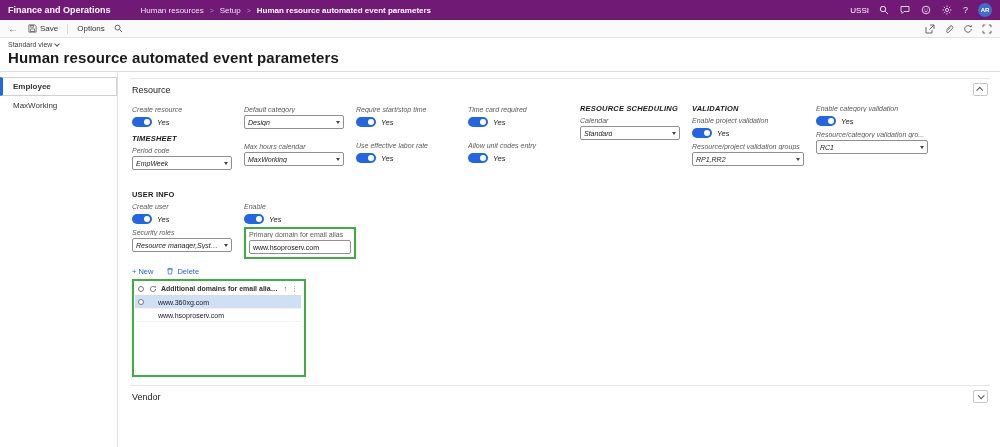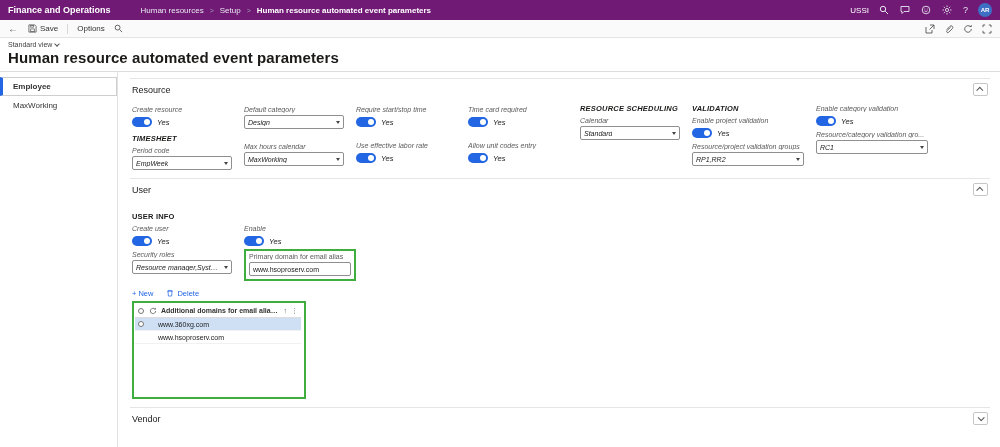--- a/index.html
+++ b/index.html
@@ -327,26 +327,20 @@
           </div>
           <div class="flabel">Resource/category validation gro...</div>
           <div class="select">
             <span class="sval">RC1</span>
             <span class="chev"></span>
           </div>
         </div>
       </div>
     </div>
 
-    <div class="sec-head">
-      <span class="sec-title">User</span>
-      <span class="collapse-box">
-          <span class="cv up"></span>
-        </span>
-    </div>
     <div class="sec-body">
       <div class="gheader" style="margin-top:10px">USER INFO</div>
       <div class="frow">
         <div class="fcol">
           <div class="flabel">Create user</div>
           <div class="trow">
             <span class="toggle">
                 <span class="knob"></span>
               </span>
             <span class="tval">Yes</span>

